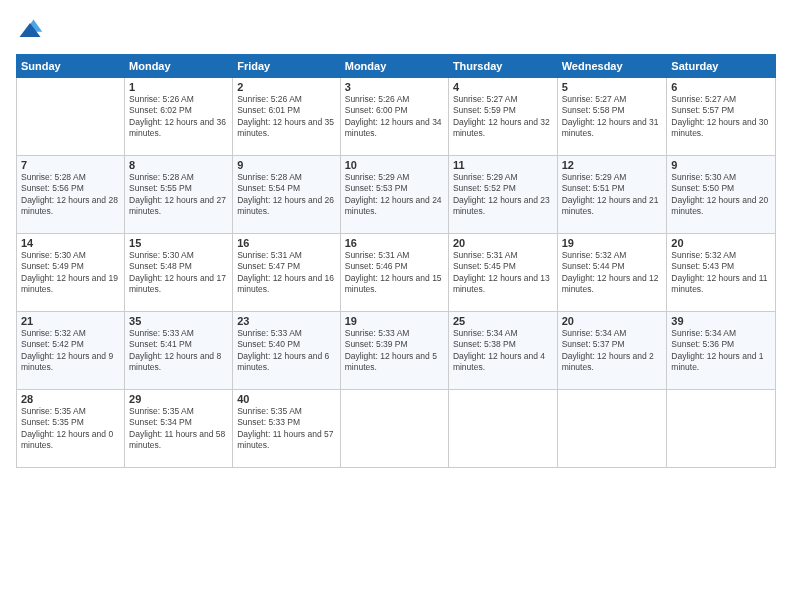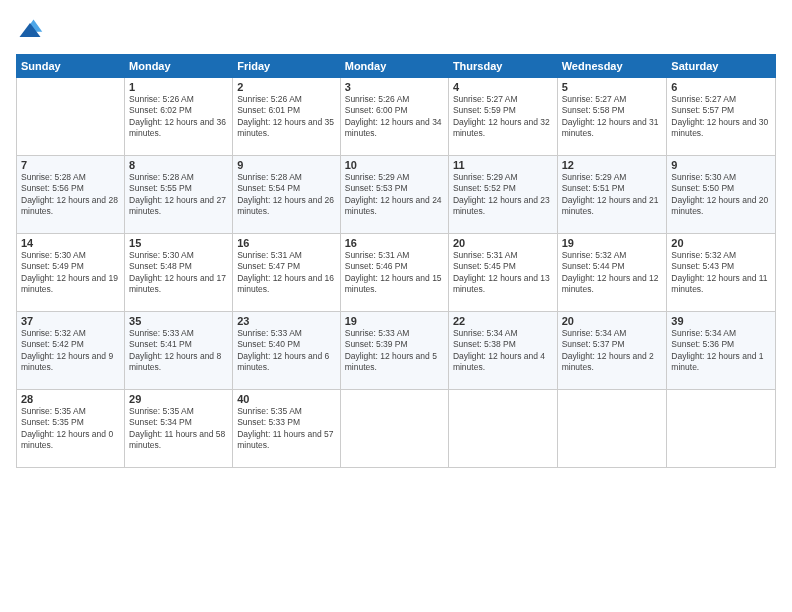--- a/index.html
+++ b/index.html
@@ -207,37 +207,37 @@
             <div class="day-num">19</div>
             <div class="day-info">Sunrise: 5:32 AM<br>Sunset: 5:44 PM<br>Daylight: 12 hours and 12 minutes.</div>
           </td>
           <td>
             <div class="day-num">20</div>
             <div class="day-info">Sunrise: 5:32 AM<br>Sunset: 5:43 PM<br>Daylight: 12 hours and 11 minutes.</div>
           </td>
         </tr>
         <tr>
           <td>
-            <div class="day-num">37</div>
+            <div class="day-num">21</div>
             <div class="day-info">Sunrise: 5:32 AM<br>Sunset: 5:42 PM<br>Daylight: 12 hours and 9 minutes.</div>
           </td>
           <td>
             <div class="day-num">35</div>
             <div class="day-info">Sunrise: 5:33 AM<br>Sunset: 5:41 PM<br>Daylight: 12 hours and 8 minutes.</div>
           </td>
           <td>
             <div class="day-num">23</div>
             <div class="day-info">Sunrise: 5:33 AM<br>Sunset: 5:40 PM<br>Daylight: 12 hours and 6 minutes.</div>
           </td>
           <td>
             <div class="day-num">19</div>
             <div class="day-info">Sunrise: 5:33 AM<br>Sunset: 5:39 PM<br>Daylight: 12 hours and 5 minutes.</div>
           </td>
           <td>
-            <div class="day-num">22</div>
+            <div class="day-num">25</div>
             <div class="day-info">Sunrise: 5:34 AM<br>Sunset: 5:38 PM<br>Daylight: 12 hours and 4 minutes.</div>
           </td>
           <td>
             <div class="day-num">20</div>
             <div class="day-info">Sunrise: 5:34 AM<br>Sunset: 5:37 PM<br>Daylight: 12 hours and 2 minutes.</div>
           </td>
           <td>
             <div class="day-num">39</div>
             <div class="day-info">Sunrise: 5:34 AM<br>Sunset: 5:36 PM<br>Daylight: 12 hours and 1 minute.</div>
           </td>

